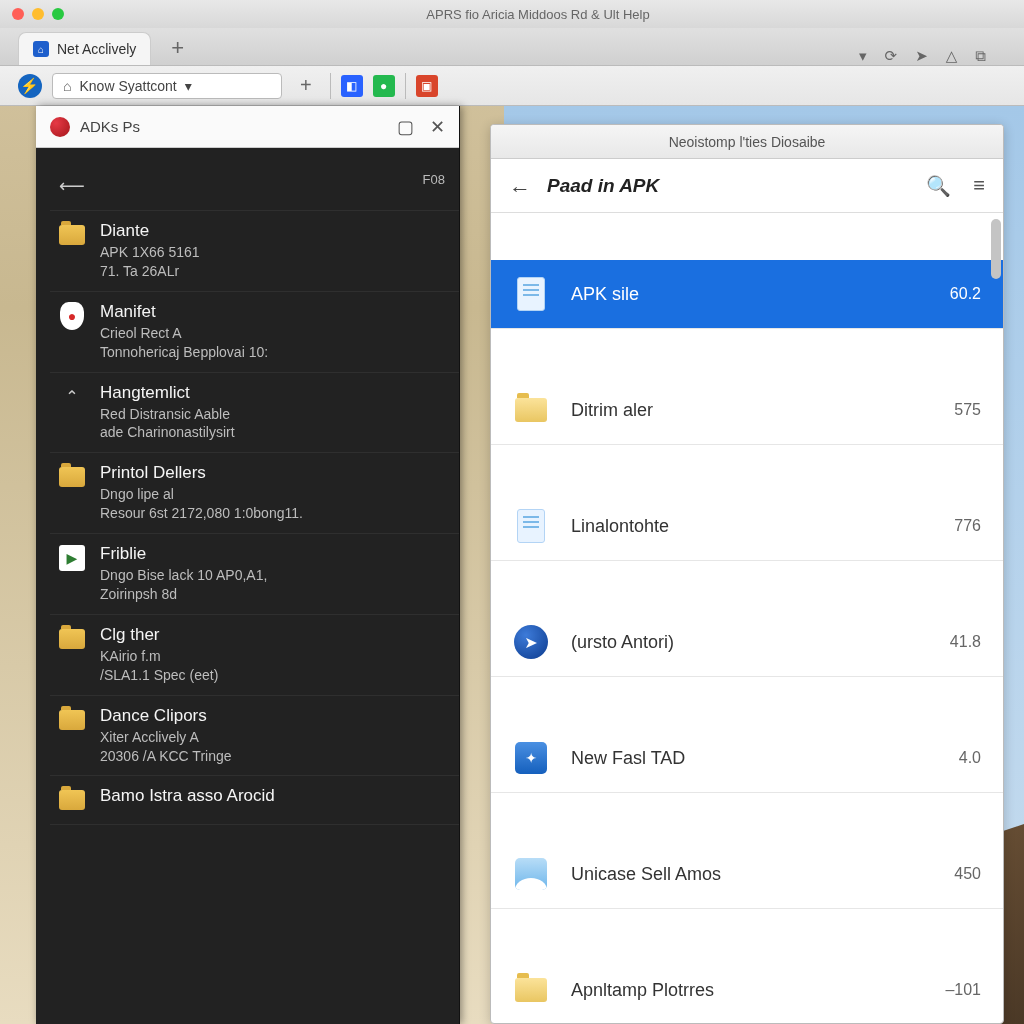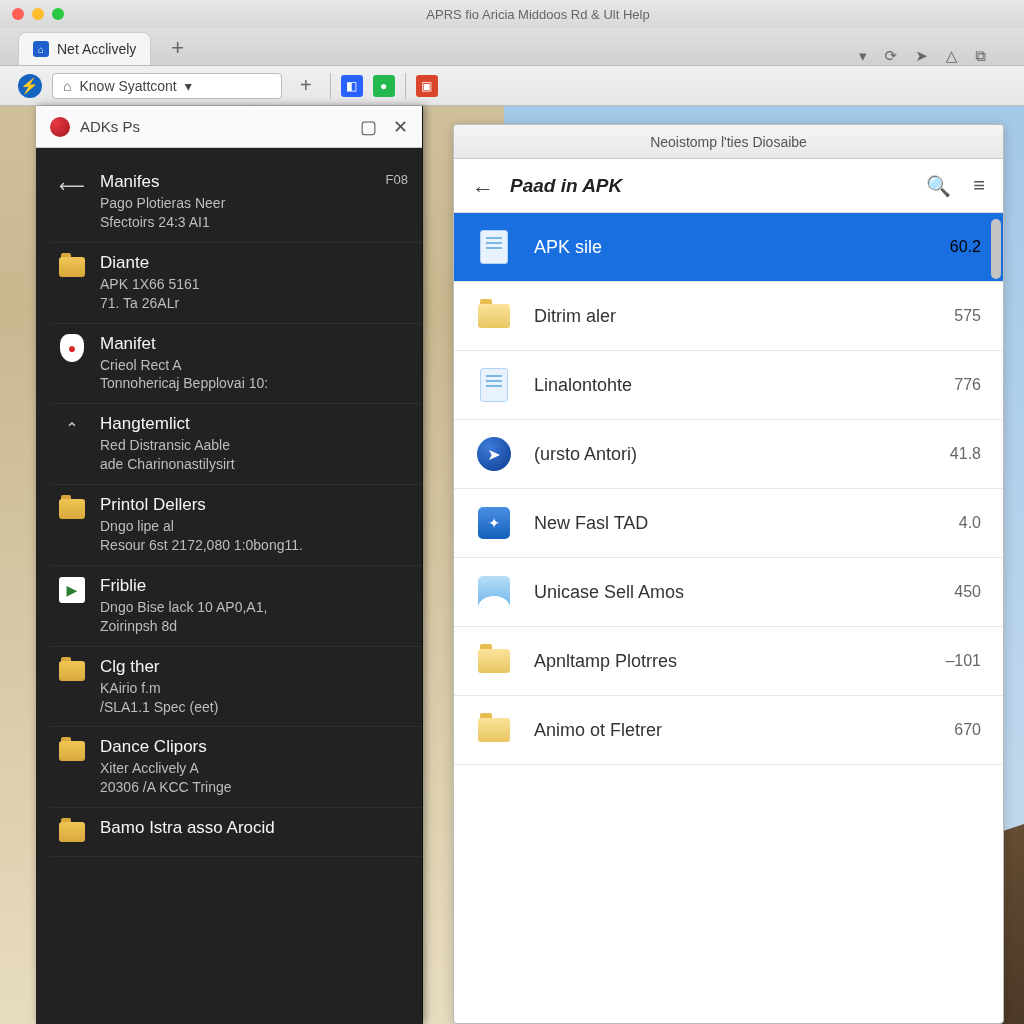--- a/index.html
+++ b/index.html
@@ -31,21 +31,21 @@
 .divider { width: 1px; height: 26px; background: #bbb; }
 .tool-icon { width: 22px; height: 22px; border-radius: 3px; display: flex; align-items: center; justify-content: center; font-size: 12px; color: white; }
 .ti-blue { background: #2962ff; }
 .ti-green { background: #24b94f; }
 .ti-red { background: #d9452b; }
 
 
 .main { position: absolute; top: 106px; left: 36px; right: 20px; bottom: 0; display: flex; }
 
 
-.left-panel { width: 387px; background: #222; color: #e0e0e0; border-right: 1px solid #111; box-shadow: 2px 0 8px rgba(0,0,0,0.4); display: flex; flex-direction: column; }
+.left-panel { width: 424px; background: #222; color: #e0e0e0; border-right: 1px solid #111; box-shadow: 2px 0 8px rgba(0,0,0,0.4); display: flex; flex-direction: column; }
 .lp-header { height: 42px; background: #fafafa; color: #333; display: flex; align-items: center; padding: 0 14px; gap: 10px; border-bottom: 1px solid #ccc; }
 .lp-logo { width: 20px; height: 20px; border-radius: 50%; background: radial-gradient(circle at 30% 30%, #e63946, #a4161a); }
 .lp-title { font-size: 15px; color: #444; }
 .lp-header-right { margin-left: auto; display: flex; gap: 16px; color: #555; font-size: 18px; }
 .lp-header-right span { cursor: pointer; }
 
 .lp-body { flex: 1; overflow-y: auto; padding: 14px 0 14px 14px; }
 .lp-item { display: flex; gap: 14px; padding: 10px 14px 10px 8px; border-bottom: 1px solid rgba(255,255,255,0.06); }
 .lp-icon { width: 28px; height: 28px; flex-shrink: 0; display: flex; align-items: center; justify-content: center; font-size: 18px; }
 .folder-icon { background: linear-gradient(180deg, #f0c555, #d9a83c); border-radius: 3px; width: 26px; height: 20px; position: relative; }
@@ -63,23 +63,23 @@
 
 .right-panel { flex: 1; margin-left: 30px; margin-top: 18px; background: #fff; border: 1px solid #bbb; border-radius: 4px; box-shadow: 0 2px 12px rgba(0,0,0,0.2); display: flex; flex-direction: column; overflow: hidden; }
 .rp-title { height: 34px; background: linear-gradient(180deg, #f5f5f5, #e8e8e8); text-align: center; font-size: 14px; color: #555; display: flex; align-items: center; justify-content: center; border-bottom: 1px solid #ccc; }
 .rp-toolbar { height: 54px; display: flex; align-items: center; padding: 0 18px; gap: 16px; border-bottom: 1px solid #ddd; }
 .rp-back { font-size: 22px; color: #444; cursor: pointer; }
 .rp-path { font-size: 19px; font-weight: 600; color: #222; font-style: italic; }
 .rp-toolbar-right { margin-left: auto; display: flex; gap: 22px; font-size: 20px; color: #555; }
 .rp-toolbar-right span { cursor: pointer; }
 
 .rp-list { flex: 1; overflow-y: auto; position: relative; }
-.rp-row { display: flex; align-items: center; padding: 16px 22px; border-bottom: 1px solid #e6e6e6; gap: 22px; cursor: pointer; }
+.rp-row { display: flex; align-items: center; padding: 16px 22px; border-bottom: 1px solid #e6e6e6; gap: 22px; cursor: pointer; margin-top: 47px; }
 .rp-row.selected { background: #1a6fe0; color: #fff; }
-.rp-row.selected .rp-size { color: #000000; }
+.rp-row.selected .rp-size { color: #ffffff; }
 .rp-ico { width: 36px; height: 36px; flex-shrink: 0; display: flex; align-items: center; justify-content: center; }
 .rp-name { flex: 1; font-size: 18px; color: #333; }
 .rp-row.selected .rp-name { color: #fff; }
 .rp-size { font-size: 16px; color: #666; }
 
 .folder2 { width: 32px; height: 24px; background: linear-gradient(180deg, #fbe39a, #e9c662); border-radius: 3px; position: relative; }
 .folder2::before { content: ""; position: absolute; top: -5px; left: 2px; width: 12px; height: 5px; background: #e6bd4e; border-radius: 2px 2px 0 0; }
 .doc-icon { width: 28px; height: 34px; background: #e8f3ff; border: 1px solid #b3d4f5; border-radius: 3px; position: relative; }
 .doc-icon::after { content: ""; position: absolute; top: 6px; left: 5px; right: 5px; height: 2px; background: #7bb8e8; box-shadow: 0 5px 0 #7bb8e8, 0 10px 0 #7bb8e8; }
 .circle-icon { width: 34px; height: 34px; border-radius: 50%; background: radial-gradient(circle at 35% 30%, #3d7bd9, #0c3b8e); display: flex; align-items: center; justify-content: center; color: #fff; font-size: 16px; }
@@ -145,25 +145,20 @@
       <div class="lp-logo"></div>
       <span class="lp-title">ADKs Ps</span>
       <div class="lp-header-right">
         <span>▢</span>
         <span>✕</span>
       </div>
     </div>
     <div class="lp-body" id="lp-body">
         <div class="lp-item">
           <div class="lp-icon back-icon">⟵</div>
-          <div class="lp-text">
-            <div class="lp-name">Manifes</div>
-            <div class="lp-sub">Pago Plotieras Neer</div>
-            <div class="lp-sub">Sfectoirs  24:3  AI1</div>
-          </div>
           <div class="lp-meta">F08</div>
         </div>
         <div class="lp-item">
           <div class="lp-icon">
             <div class="folder-icon"></div>
           </div>
           <div class="lp-text">
             <div class="lp-name">Diante</div>
             <div class="lp-sub">APK 1X66 5161</div>
             <div class="lp-sub">71. Ta  26ALr</div>

